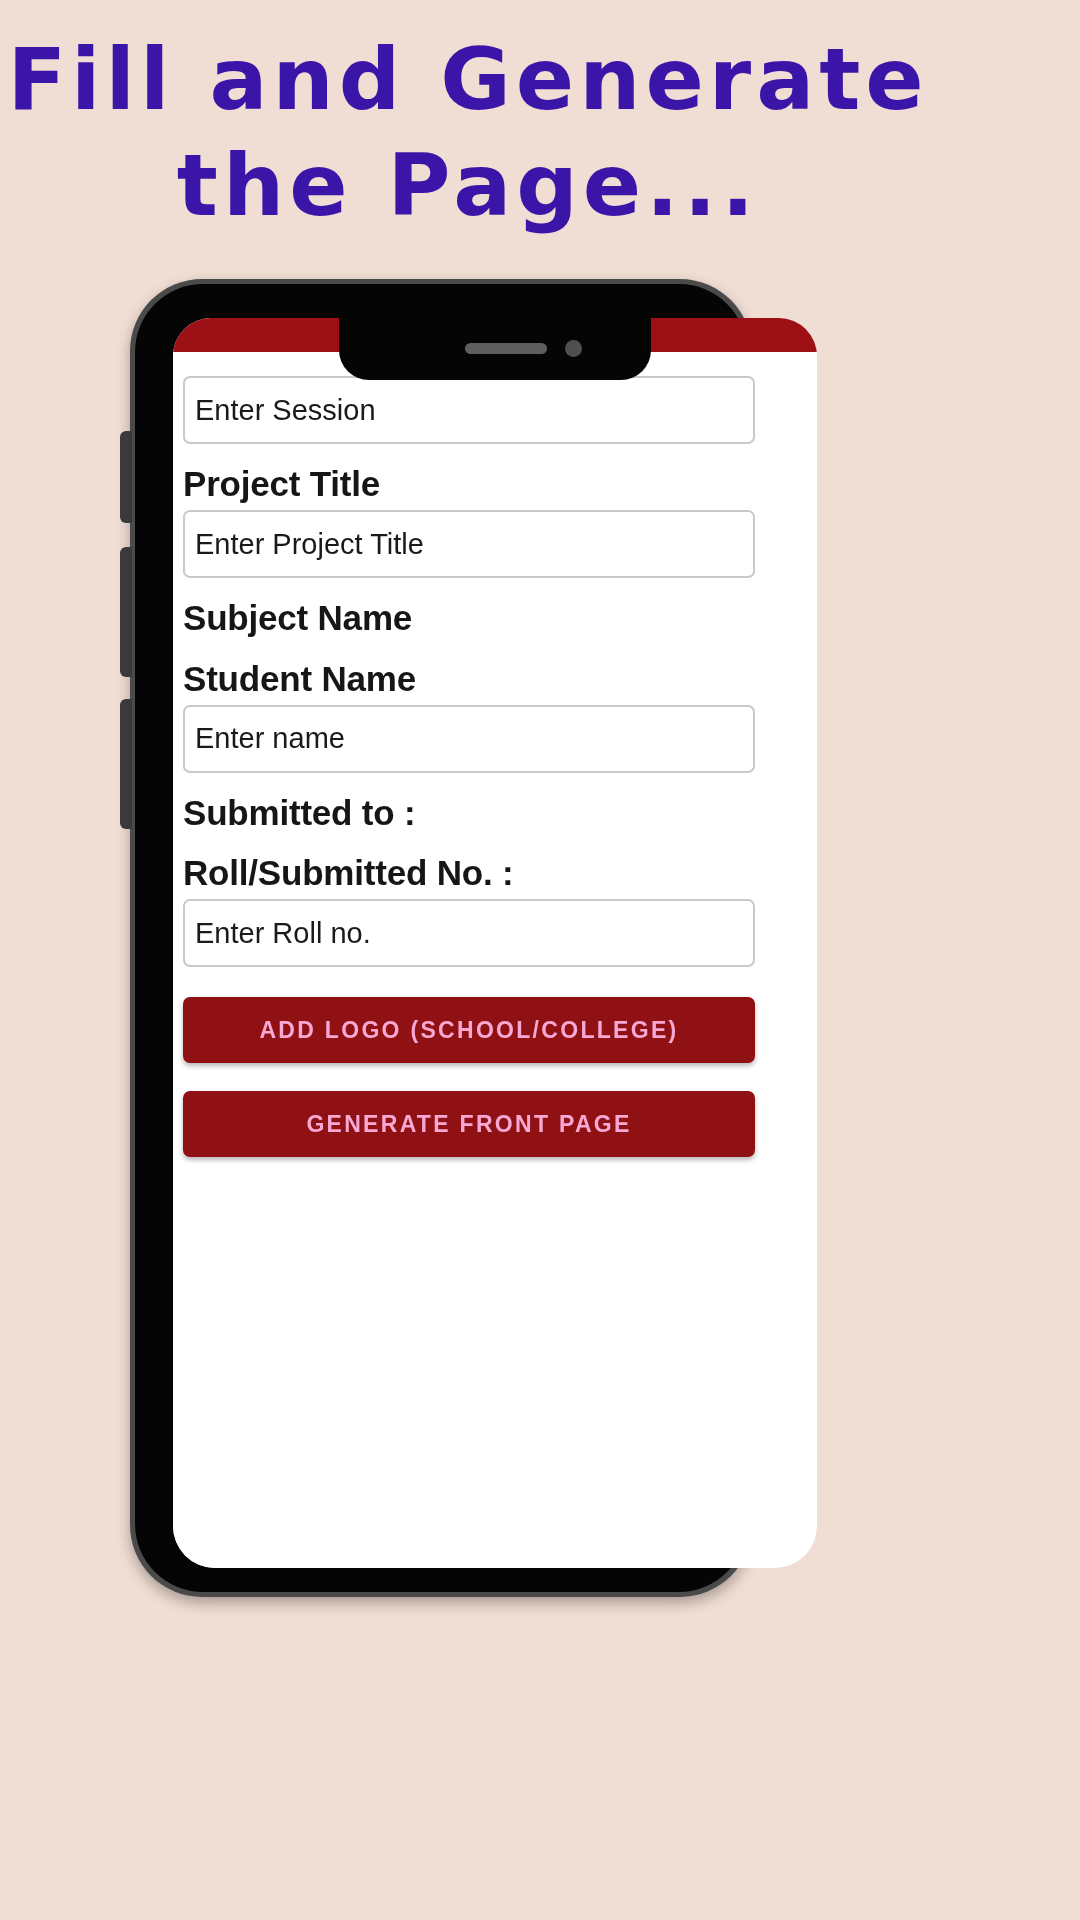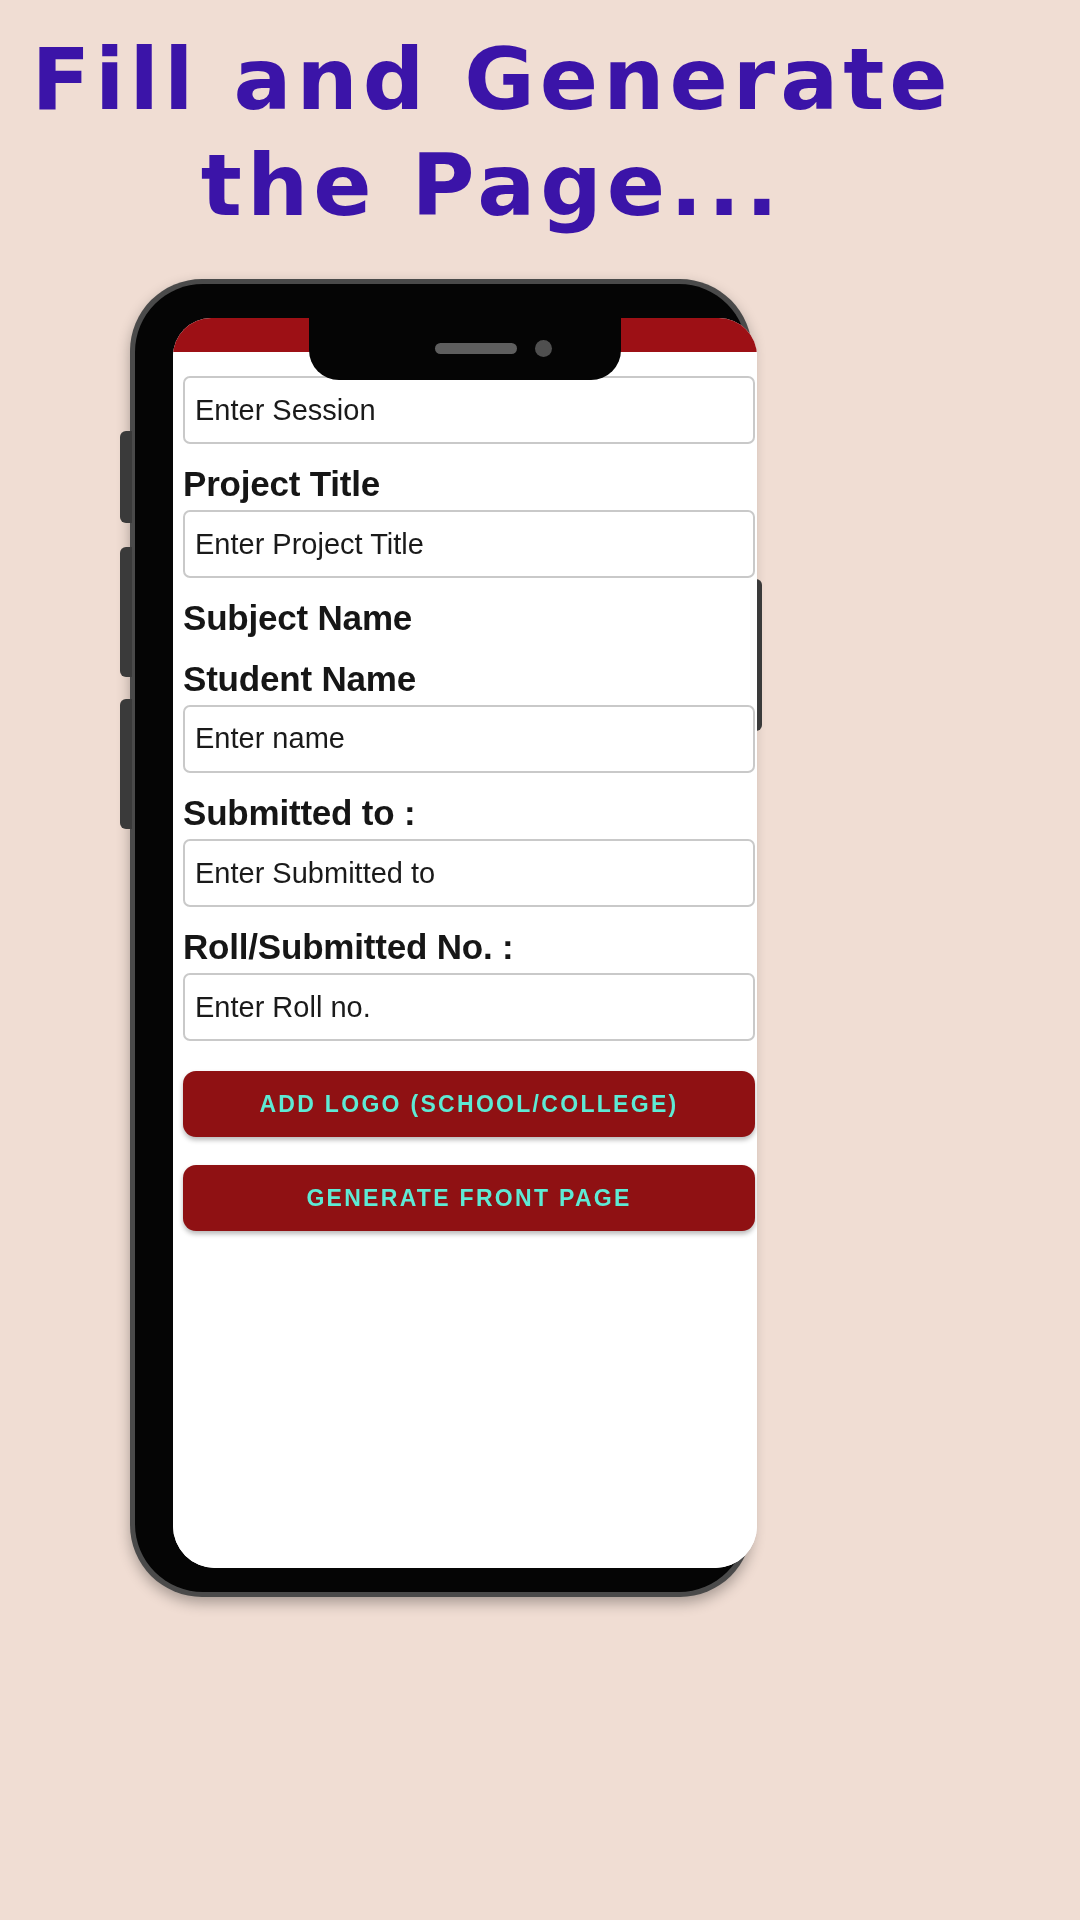--- a/index.html
+++ b/index.html
@@ -22,21 +22,20 @@
     left: 0;
     width: 936px;
     text-align: center;
     color: #3b14a8;
     font-family: "DejaVu Sans", sans-serif;
     font-weight: 700;
     font-size: 86px;
     line-height: 1.30;
     letter-spacing: 5px;
     user-select: none;
-    padding-left: 24px;
   }
   .headline-line { display: block; }
   .headline-line.l2 { margin-top: -6px; }
 
   
   .phone-wrap {
     position: absolute;
     left: 130px;
     top: 279px;
     width: 622px;
@@ -68,21 +67,21 @@
   .side-btn.left-a { left: -10px; top: 152px;  width: 12px; height: 92px;  border-radius: 6px 0 0 6px; }
   .side-btn.left-b { left: -10px; top: 268px;  width: 12px; height: 130px; border-radius: 6px 0 0 6px; }
   .side-btn.left-c { left: -10px; top: 420px;  width: 12px; height: 130px; border-radius: 6px 0 0 6px; }
   .side-btn.right-a{ right: -10px; top: 300px; width: 12px; height: 152px; border-radius: 0 6px 6px 0; }
 
   
   .screen {
     position: absolute;
     left: 38px;
     top: 34px;
-    width: 584px;
+    width: 644px;
     height: 1250px;
     overflow: hidden;
     border-radius: 38px 38px 42px 42px;
     background: #ffffff;
   }
   .status-red {
     position: absolute;
     left: 0; top: 0;
     width: 100%;
     height: 34px;
@@ -168,23 +167,23 @@
   }
   .field.first .field-input { margin-top: 24px; }
 
   .btn-area { margin-top: 30px; padding-left: 10px; }
   .action-btn {
     display: block;
     width: 572px;
     box-sizing: border-box;
     height: 66px;
     border: none;
-    border-radius: 13px;
+    border-radius: 7px;
     background: #8f1113;
-    color: #5eead4;
+    color: #f9a8d4;
     font-family: "Liberation Sans", sans-serif;
     font-size: 23px;
     font-weight: 700;
     letter-spacing: 2.3px;
     text-align: center;
     box-shadow: 0 3px 5px rgba(0,0,0,0.28);
     cursor: pointer;
   }
   .action-btn + .action-btn { margin-top: 28px; }
 </style>
@@ -230,21 +229,20 @@
               <div class="field-label">Subject Name</div>
             </div>
 
             <div class="field">
               <div class="field-label">Student Name</div>
               <input class="field-input" type="text" readonly="" placeholder="Enter name" style="">
             </div>
 
             <div class="field">
               <div class="field-label">Submitted to :</div>
-              <input class="field-input" type="text" readonly="" placeholder="Enter Submitted to" style="">
             </div>
 
             <div class="field">
               <div class="field-label">Roll/Submitted No. :</div>
               <input class="field-input" type="text" readonly="" placeholder="Enter Roll no." style="">
             </div>
 
 
             <div class="btn-area">
               <button class="action-btn">ADD LOGO (SCHOOL/COLLEGE)</button>

